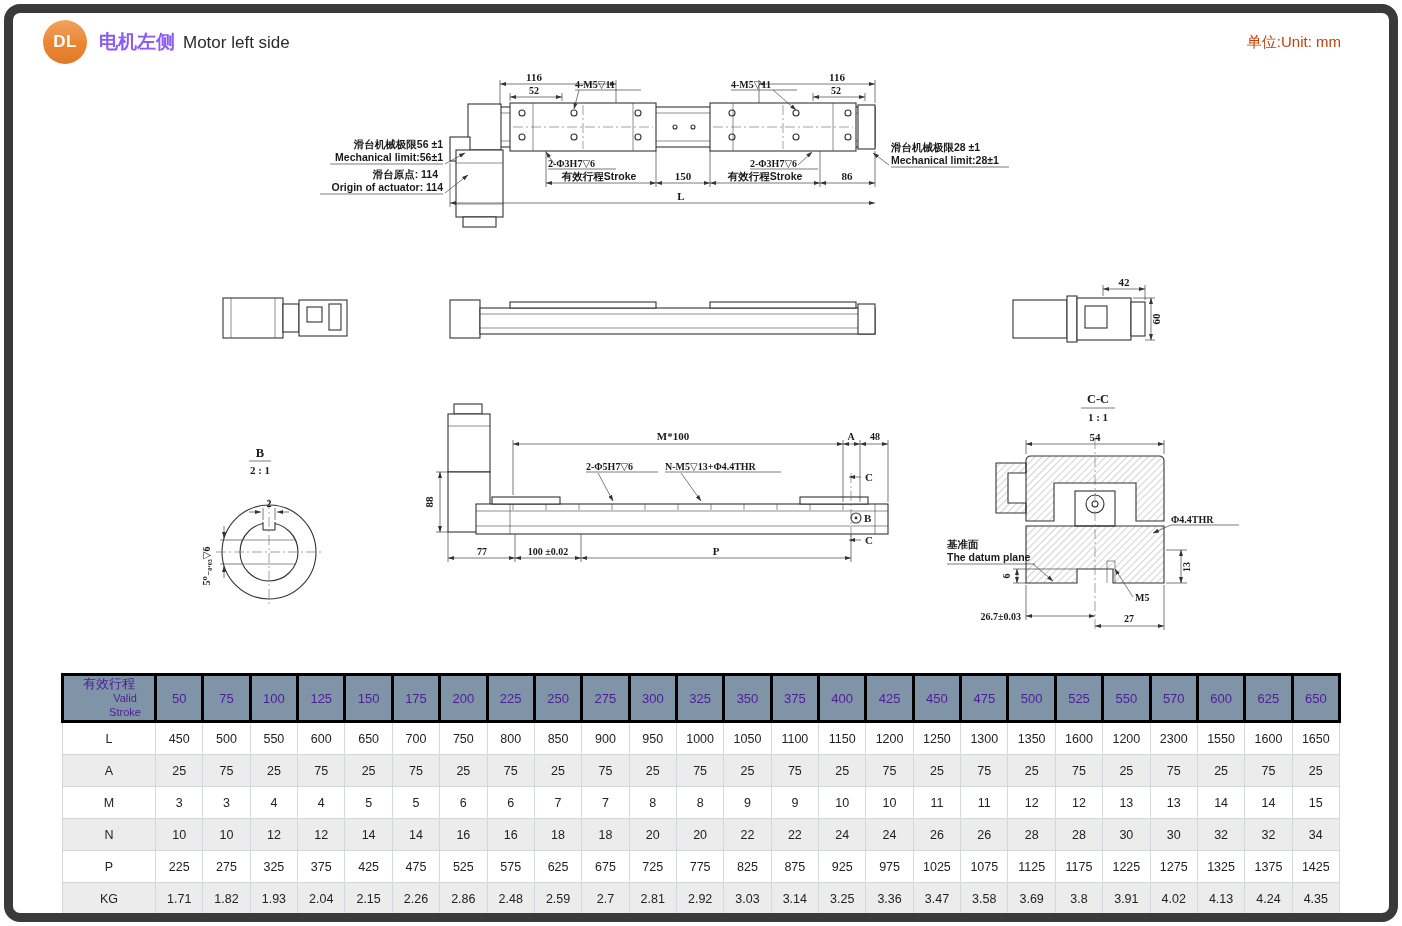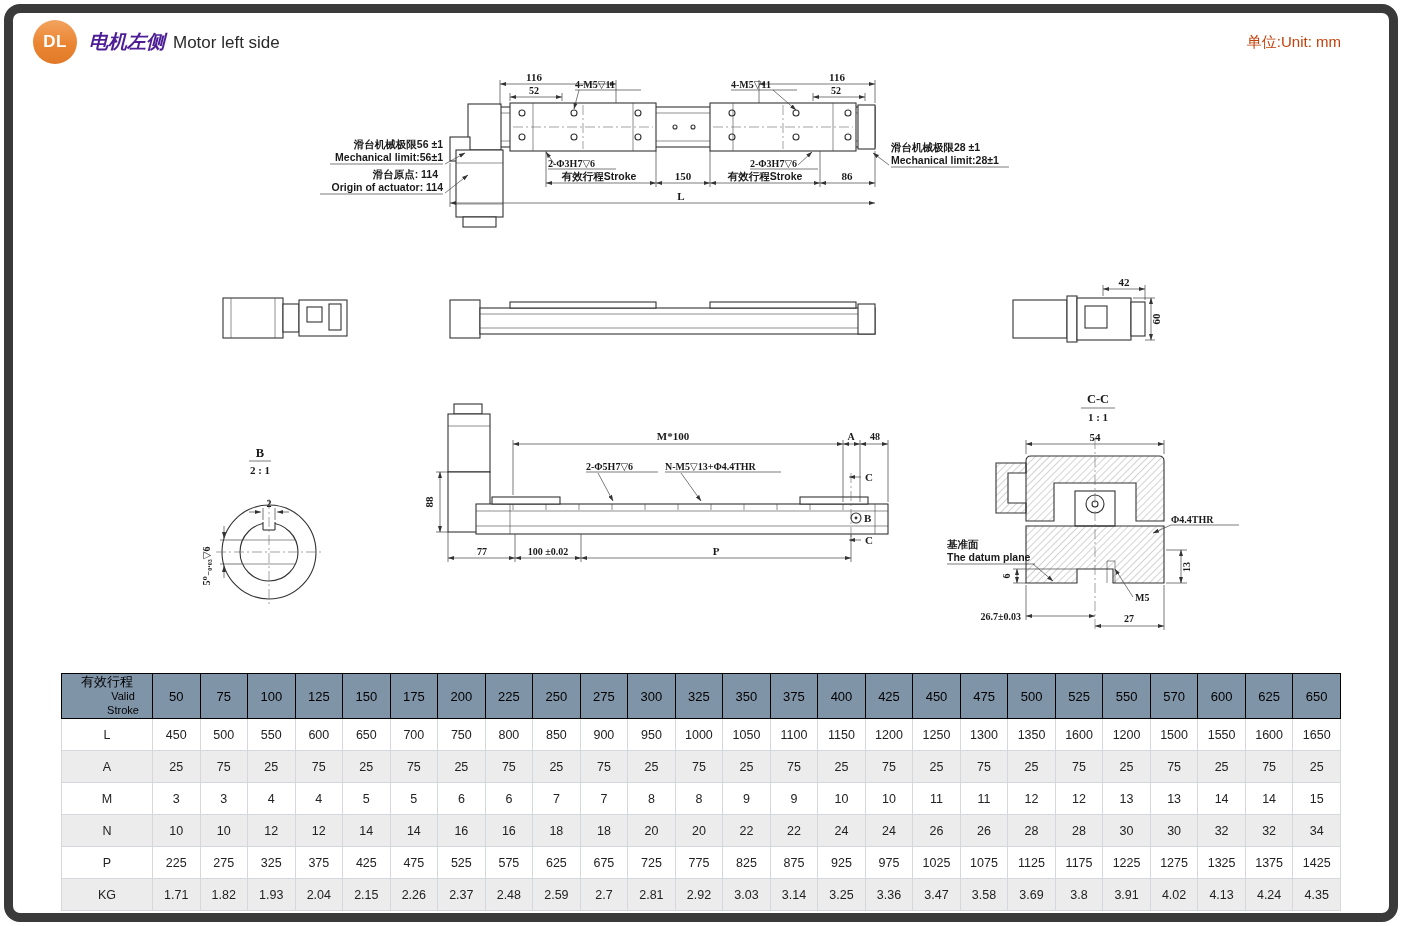--- a/index.html
+++ b/index.html
@@ -8,29 +8,29 @@
     position:relative; width:1402px; height:926px; box-sizing:border-box;
     font-family:"Liberation Sans","DejaVu Sans",sans-serif; overflow:hidden;
   }
   .page::before {
     content:""; position:absolute; inset:4px; border:9px solid #3a3a3a;
     border-radius:16px; pointer-events:none;
   }
   .content { position:absolute; inset:13px; overflow:hidden; }
 
   
-  header { height:58px; display:flex; align-items:center; padding-left:20px;text-align:right; }
+  header { height:58px; display:flex; align-items:center; padding-left:30px;text-align:right; }
   .badge {
     width:44px; height:44px; border-radius:50%;
     background:linear-gradient(180deg,#f2a35f 0%, #ea8532 55%, #e07a28 100%);
     color:#fff; font-size:17px; font-weight:bold; display:flex; align-items:center; justify-content:center;
     letter-spacing:.5px;
   }
   .titles { margin-left:12px; display:flex; align-items:baseline; }
-  .title-zh { font-size:19px; font-weight:bold; color:#4c1d95;font-style:italic; }
+  .title-zh { font-size:19px; font-weight:bold; color:#8b5cf6; }
   .title-en { font-size:17px; color:#2a2a2a; margin-left:8px; }
   .unit { margin-left:auto; padding-right:48px; font-size:15px; color:#c2410c; }
 
   
   .drawing { width:1376px; height:588px;font-weight:bold; }
   svg text { font-family:"Liberation Serif","DejaVu Serif",serif; fill:#1a1a1a; font-size:11px; }
   svg text.s  { font-size:10px; }
   svg text.zh { font-family:"Liberation Sans","DejaVu Sans",sans-serif; font-size:10.5px; }
   svg text.ttl{ font-size:12.5px; }
   svg .mid { text-anchor:middle; }
@@ -43,21 +43,21 @@
   .hatchf { fill:url(#hatch); stroke:#333; stroke-width:1.1; }
 
   
   .tablewrap { padding:14px 48px 0 48px; }
   table.spec { width:100%; border-collapse:collapse; table-layout:fixed; }
   table.spec th, table.spec td {
     border:1px solid #d4d8dc; text-align:center; vertical-align:middle;
     height:31px; padding:0; font-size:12.5px; font-weight:normal; color:#222;
   }
   table.spec thead th {
-    background:#8094a8; color:#000000; border:1px solid #000000;
+    background:#8094a8; color:#4c1d95; border:3px solid #000000;
     height:44px; font-size:13px;
   }
   table.spec th.corner { width:90px; line-height:1.25; }
   table.spec .corner .en { font-size:11px; display:block;margin-left:32px; }
   table.spec tbody tr:nth-child(odd)  { background:#ffffff; }
   table.spec tbody tr:nth-child(even) { background:#ececec; }
 </style>
 </head>
 <body>
 
@@ -432,21 +432,21 @@
               <td>1000</td>
               <td>1050</td>
               <td>1100</td>
               <td>1150</td>
               <td>1200</td>
               <td>1250</td>
               <td>1300</td>
               <td>1350</td>
               <td>1600</td>
               <td>1200</td>
-              <td>1500</td>
+              <td>2300</td>
               <td>1550</td>
               <td>1600</td>
               <td>1650</td>
           </tr>
           <tr>
             <th>A</th>
             <td>25</td>
               <td>75</td>
               <td>25</td>
               <td>75</td>
@@ -557,21 +557,21 @@
               <td>1425</td>
           </tr>
           <tr>
             <th>KG</th>
             <td>1.71</td>
               <td>1.82</td>
               <td>1.93</td>
               <td>2.04</td>
               <td>2.15</td>
               <td>2.26</td>
-              <td>2.37</td>
+              <td>2.86</td>
               <td>2.48</td>
               <td>2.59</td>
               <td>2.7</td>
               <td>2.81</td>
               <td>2.92</td>
               <td>3.03</td>
               <td>3.14</td>
               <td>3.25</td>
               <td>3.36</td>
               <td>3.47</td>

